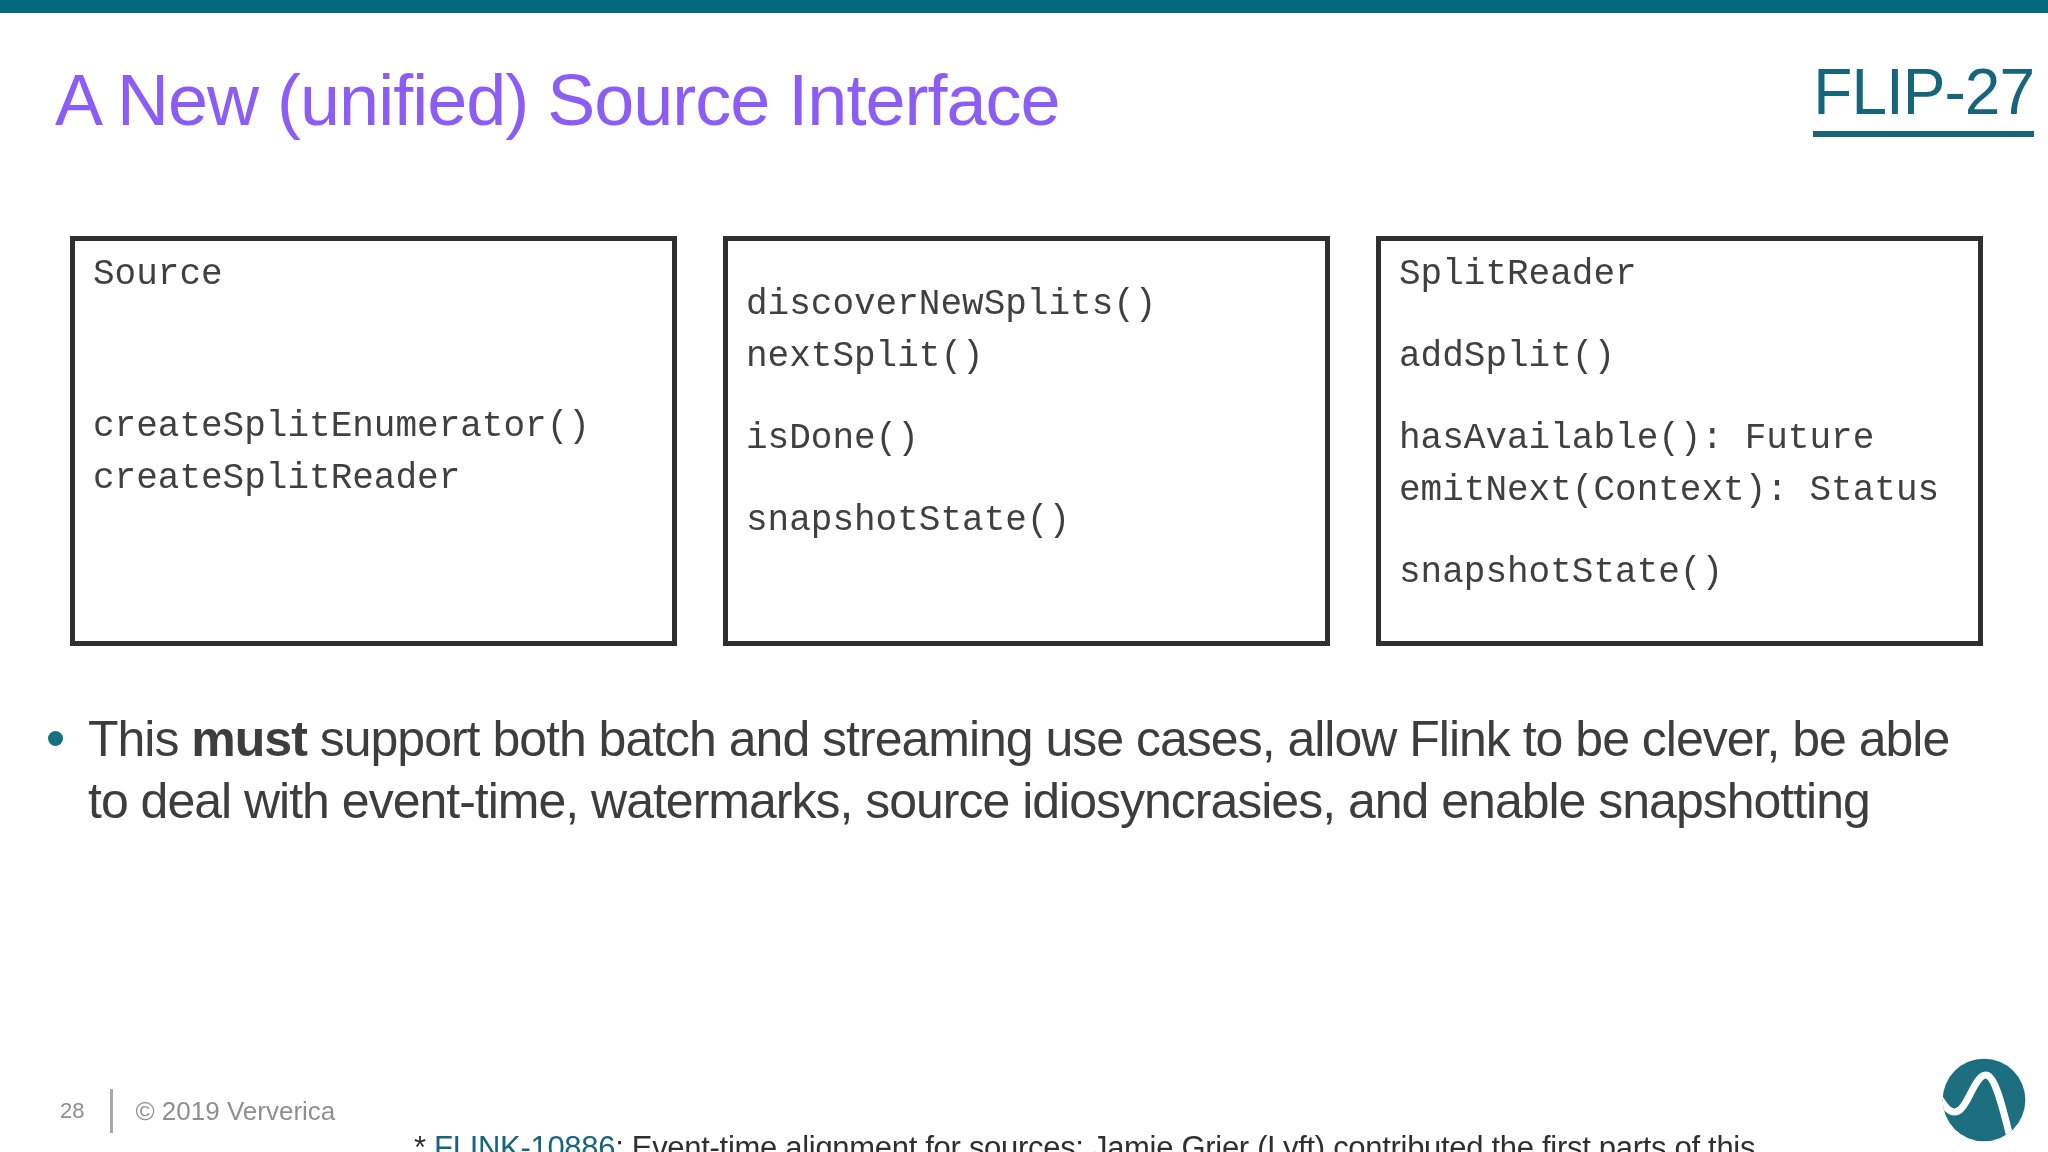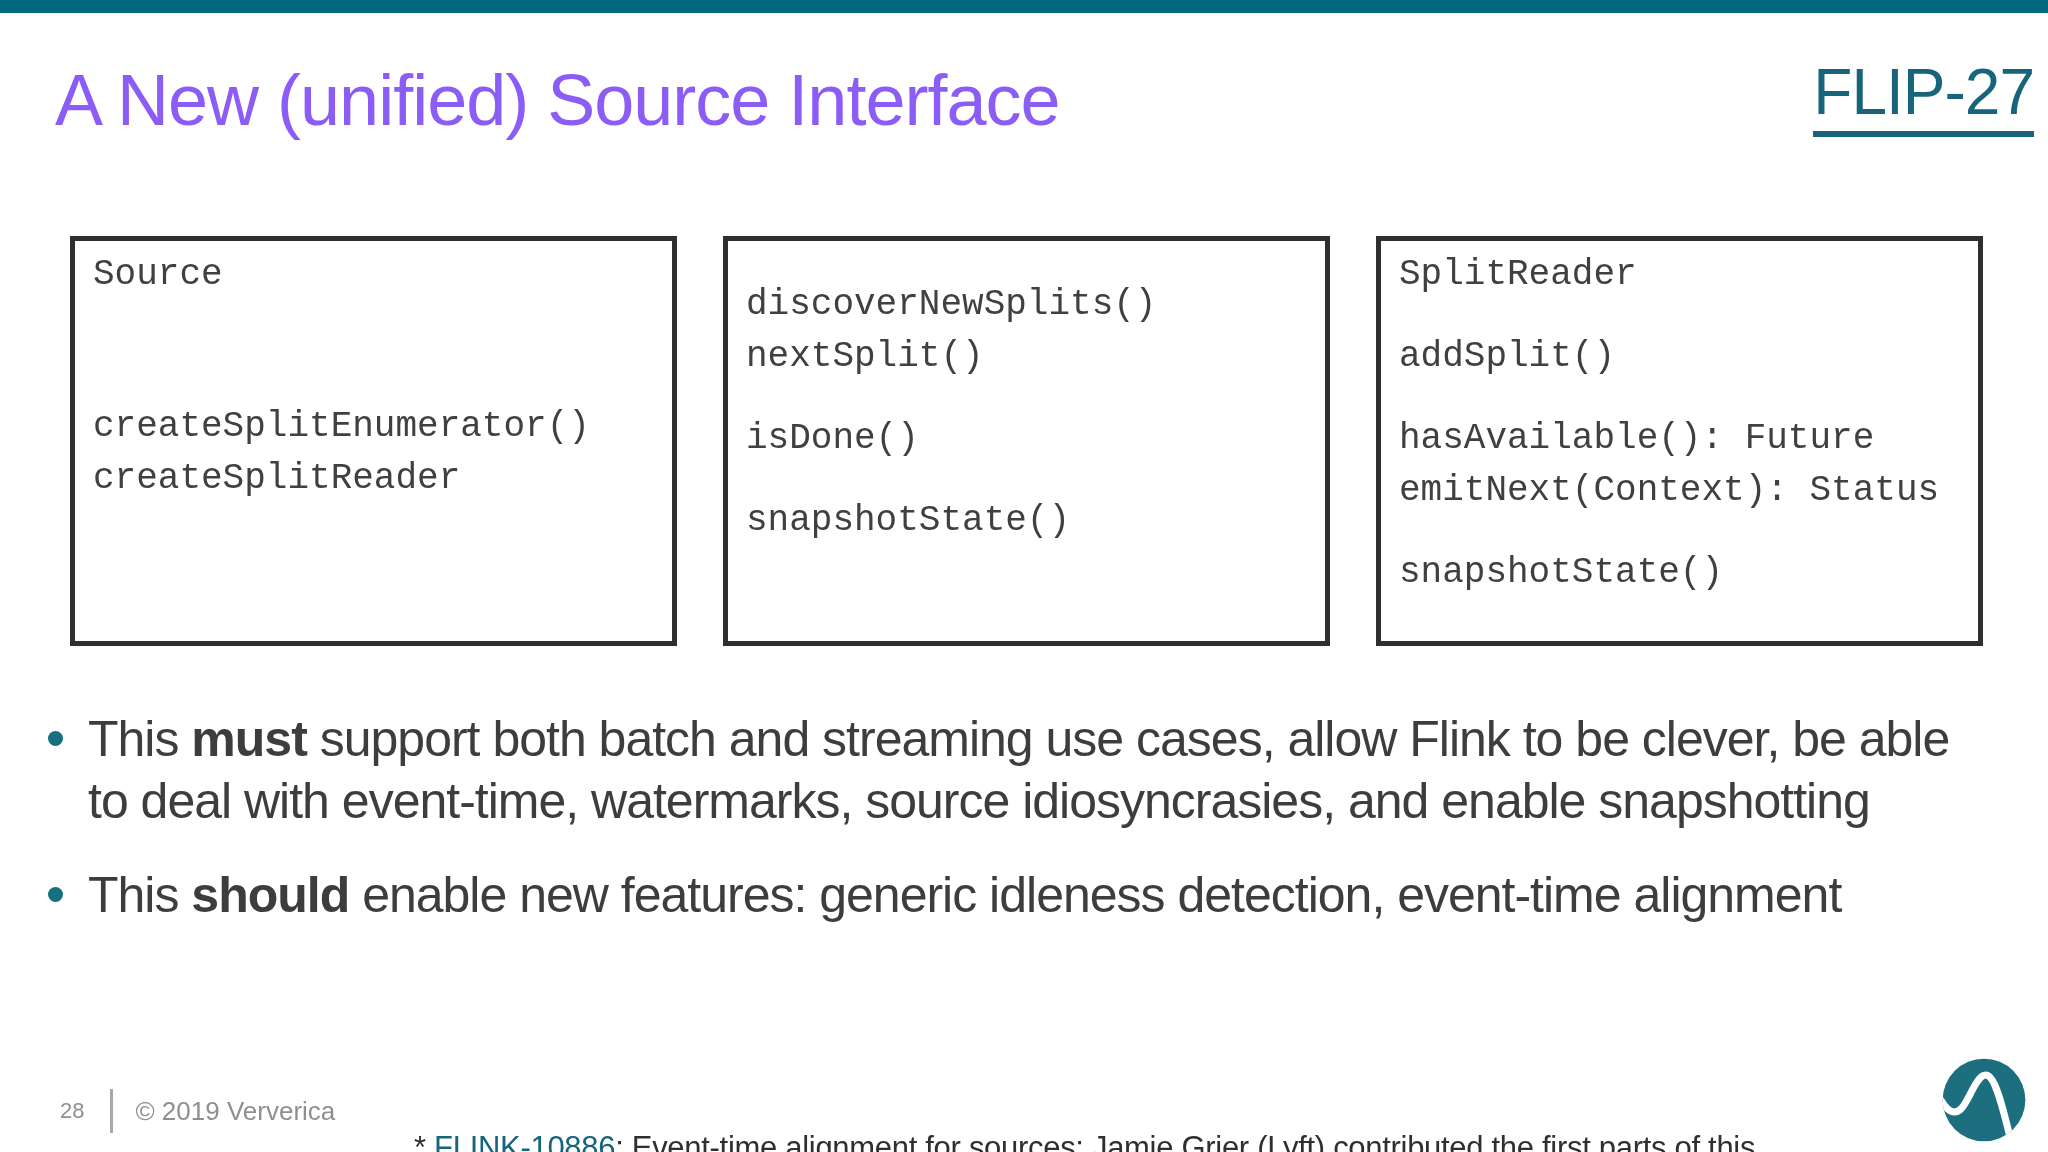--- a/index.html
+++ b/index.html
@@ -182,24 +182,20 @@
 
   </div>
 
   <div class="bullets">
 
     <div class="bullet">
       <span class="bullet-dot"></span>
       <span class="bullet-text"><span>This </span><b>must</b><span> support both batch and streaming use cases, allow Flink to be clever, be able to deal with event-time, watermarks, source idiosyncrasies, and enable snapshotting</span></span>
     </div>
 
-    <div class="bullet">
-      <span class="bullet-dot"></span>
-      <span class="bullet-text"><span>This </span><b>should</b><span> enable new features: generic idleness detection,  event-time alignment</span></span>
-    </div>
 
   </div>
 
   <div class="footer-left">
     <span class="page-num">28</span>
     <span class="footer-divider"></span>
     <span class="copyright">© 2019 Ververica</span>
   </div>
 
   <div class="footnote"><span>* </span><a class="fn-link">FLINK-10886</a><span>: Event-time alignment for sources; Jamie Grier (Lyft) contributed the first parts of this</span></div>

